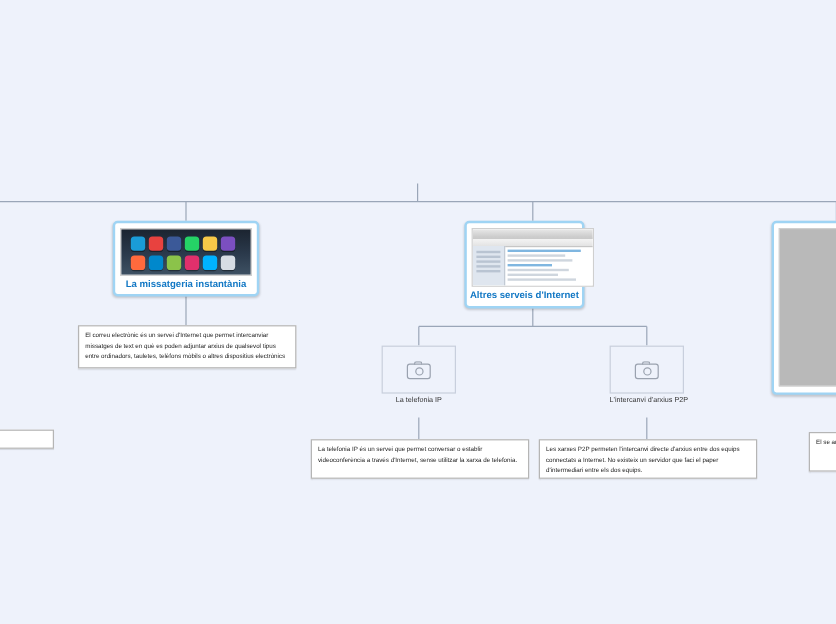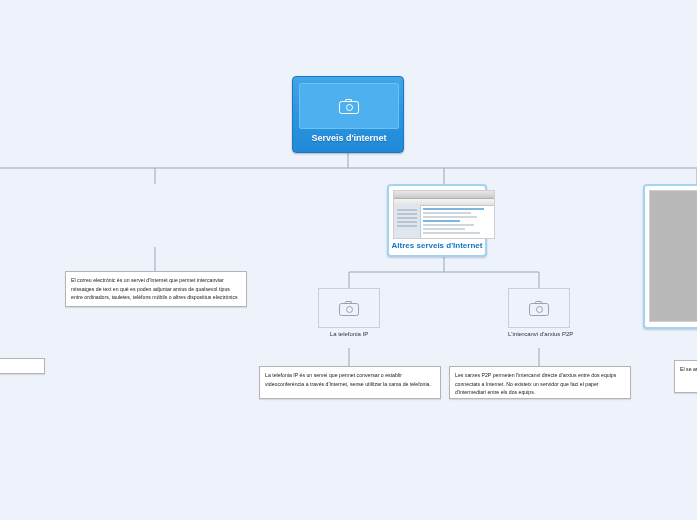--- a/index.html
+++ b/index.html
@@ -332,31 +332,44 @@
     <path d="M444,257 L444,272" stroke="#9aa6b8" stroke-width="1" fill="none"></path>
     <path d="M349,272 L539,272" stroke="#9aa6b8" stroke-width="1" fill="none"></path>
     <path d="M349,272 L349,288" stroke="#9aa6b8" stroke-width="1" fill="none"></path>
     <path d="M539,272 L539,288" stroke="#9aa6b8" stroke-width="1" fill="none"></path>
 
     <path d="M155,247 L155,271" stroke="#9aa6b8" stroke-width="1" fill="none"></path>
     <path d="M349,348 L349,366" stroke="#9aa6b8" stroke-width="1" fill="none"></path>
     <path d="M539,348 L539,366" stroke="#9aa6b8" stroke-width="1" fill="none"></path>
   </svg>
 
-  <div class="node-root" id="node-root">
+
+  <div class="node-l2" id="node-missatgeria">
     <div class="thumb">
-      <div class="cam-icon">
-        <div class="bump"></div>
-          <div class="body"></div>
-          <div class="lens"></div>
+      <div class="im-thumb">
+        <div class="row r1">
+          <div class="ic" style="background:#1a9cd8"></div>
+          <div class="ic" style="background:#e8423f"></div>
+          <div class="ic" style="background:#3b5998"></div>
+          <div class="ic" style="background:#25d366"></div>
+          <div class="ic" style="background:#f7c948"></div>
+          <div class="ic" style="background:#7b4fc0"></div>
+        </div>
+        <div class="row r2">
+          <div class="ic" style="background:#ff6a3d"></div>
+          <div class="ic" style="background:#0088cc"></div>
+          <div class="ic" style="background:#8bc34a"></div>
+          <div class="ic" style="background:#e1306c"></div>
+          <div class="ic" style="background:#00b2ff"></div>
+          <div class="ic" style="background:#d7dde4"></div>
+        </div>
       </div>
     </div>
-    <div class="label">Serveis d'internet</div>
+    <div class="label">La missatgeria instantània</div>
   </div>
-
 
   <div class="node-l2" id="node-altres">
     <div class="thumb">
       <div class="win-thumb">
         <div class="titlebar"></div>
         <div class="toolbar"></div>
         <div class="side"></div>
         <div class="sln" style="top:18px"></div>
         <div class="sln" style="top:22px"></div>
         <div class="sln" style="top:26px"></div>

